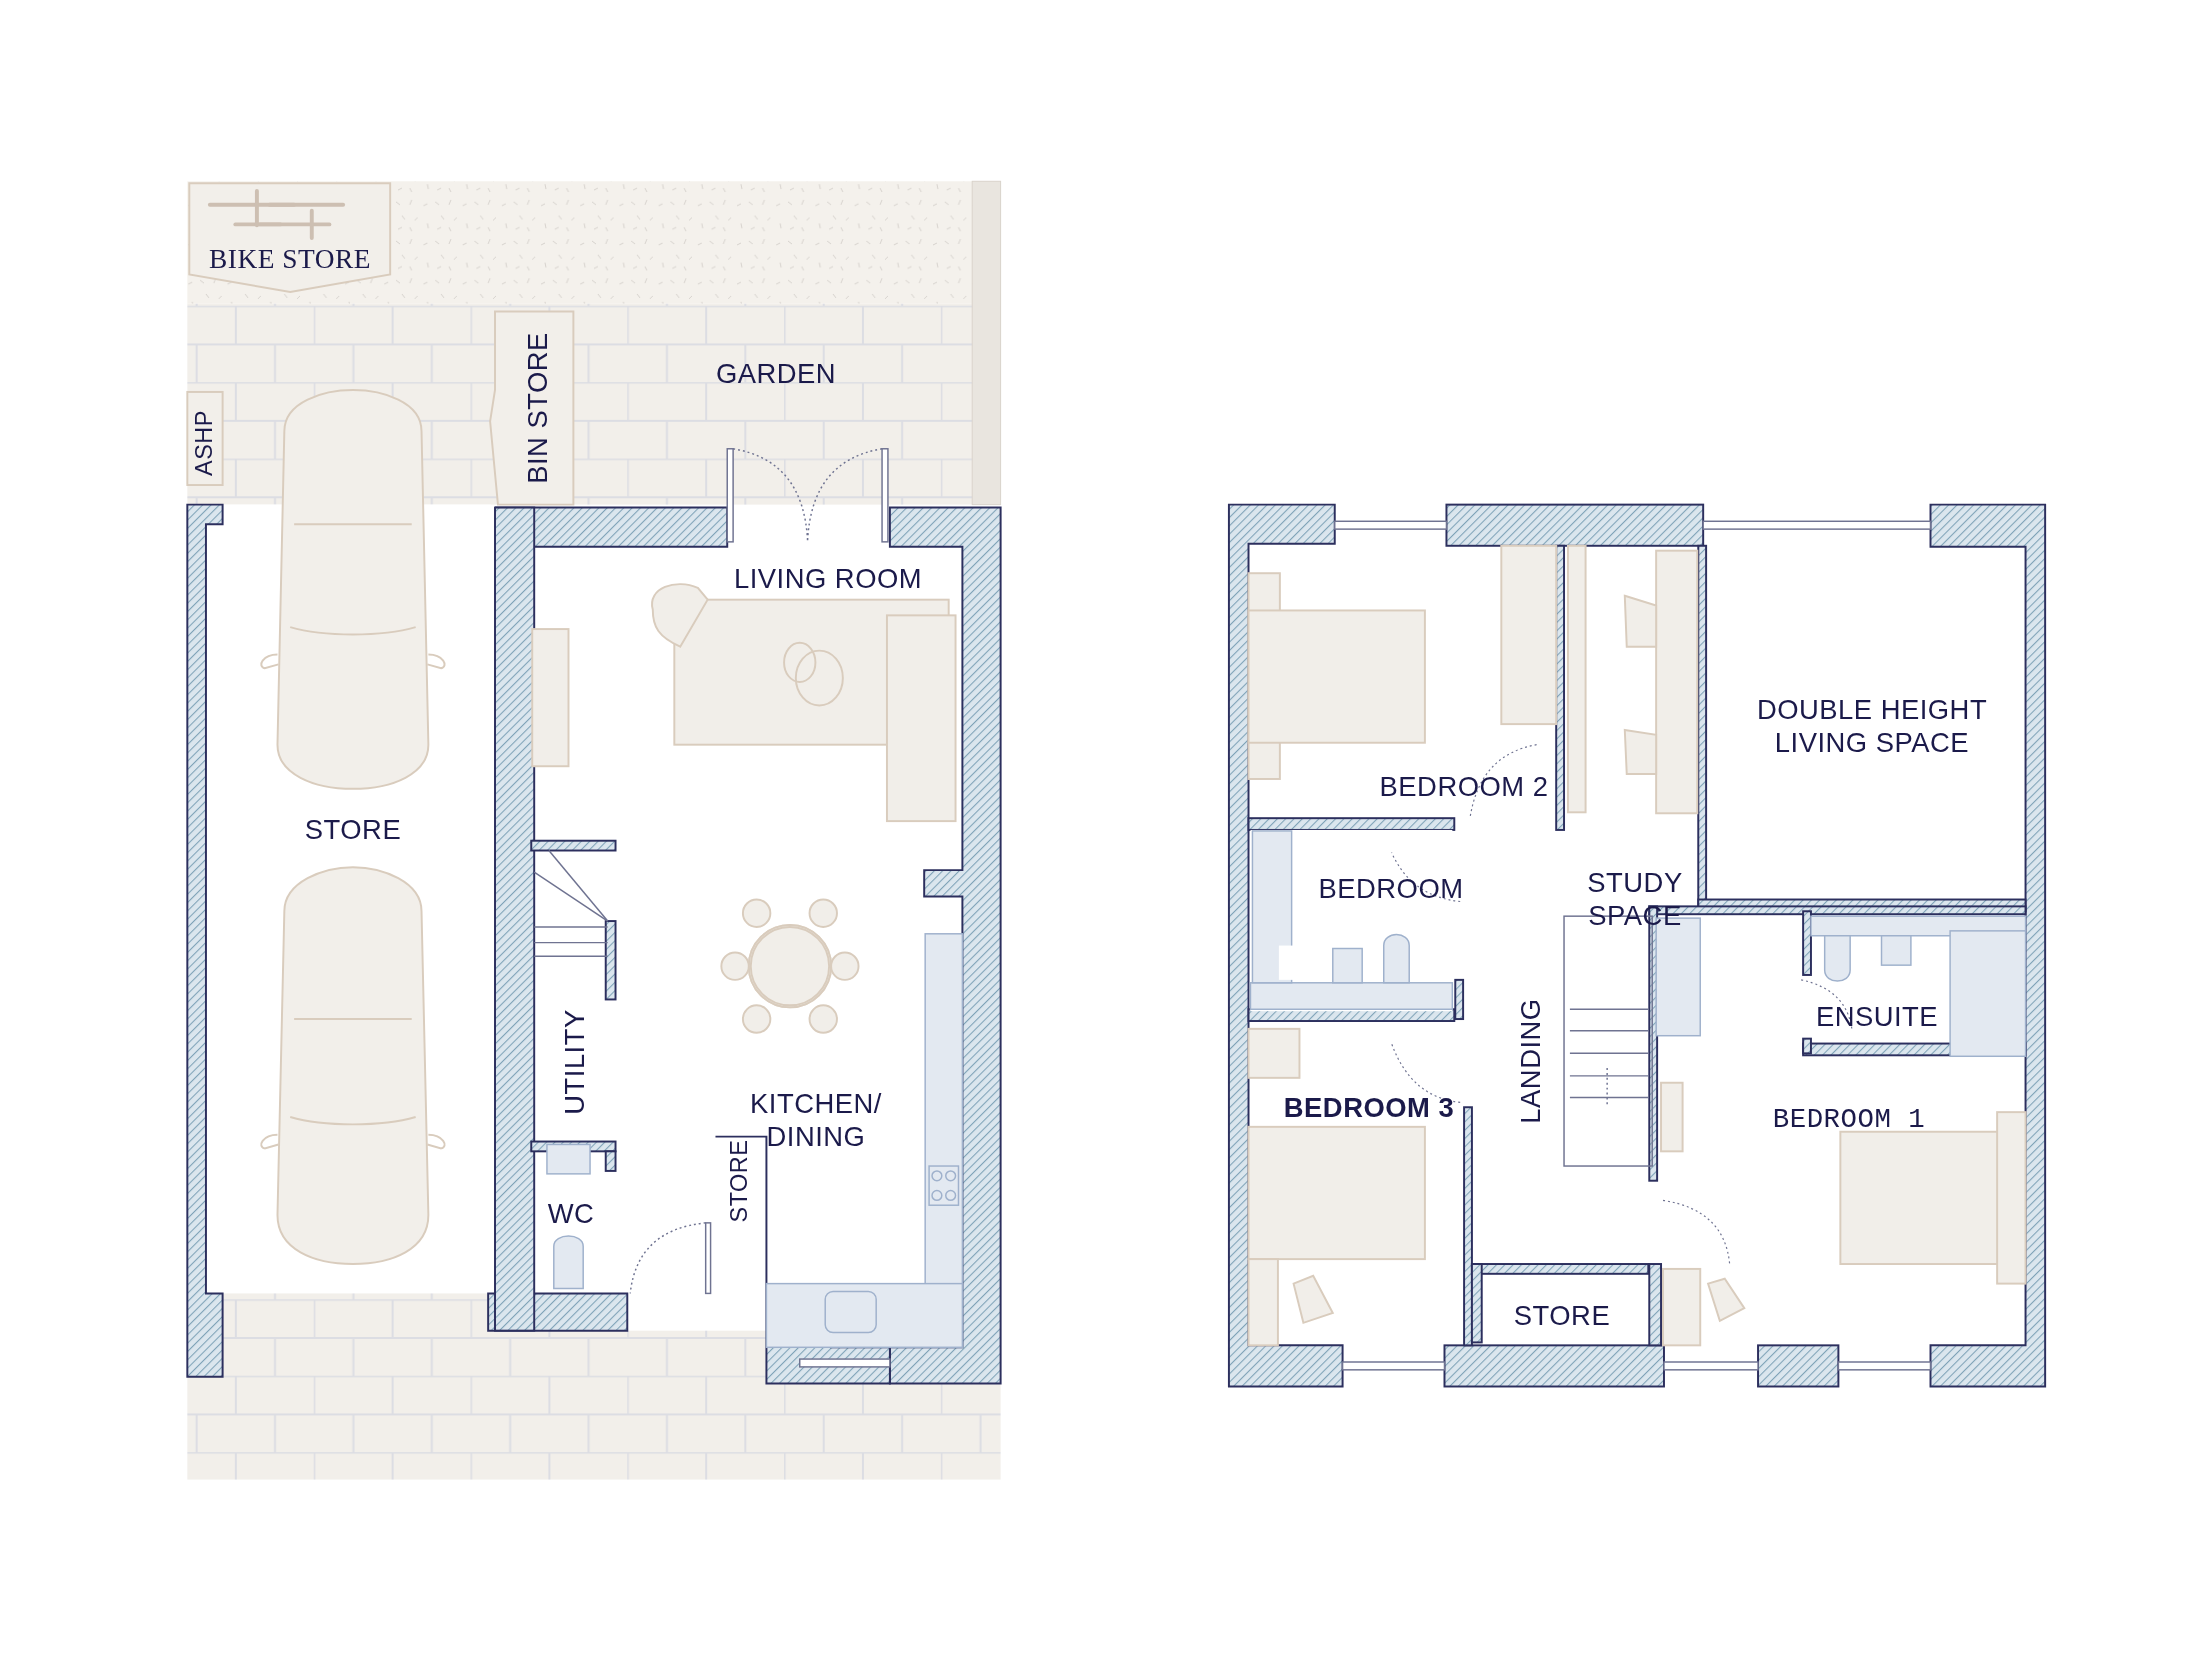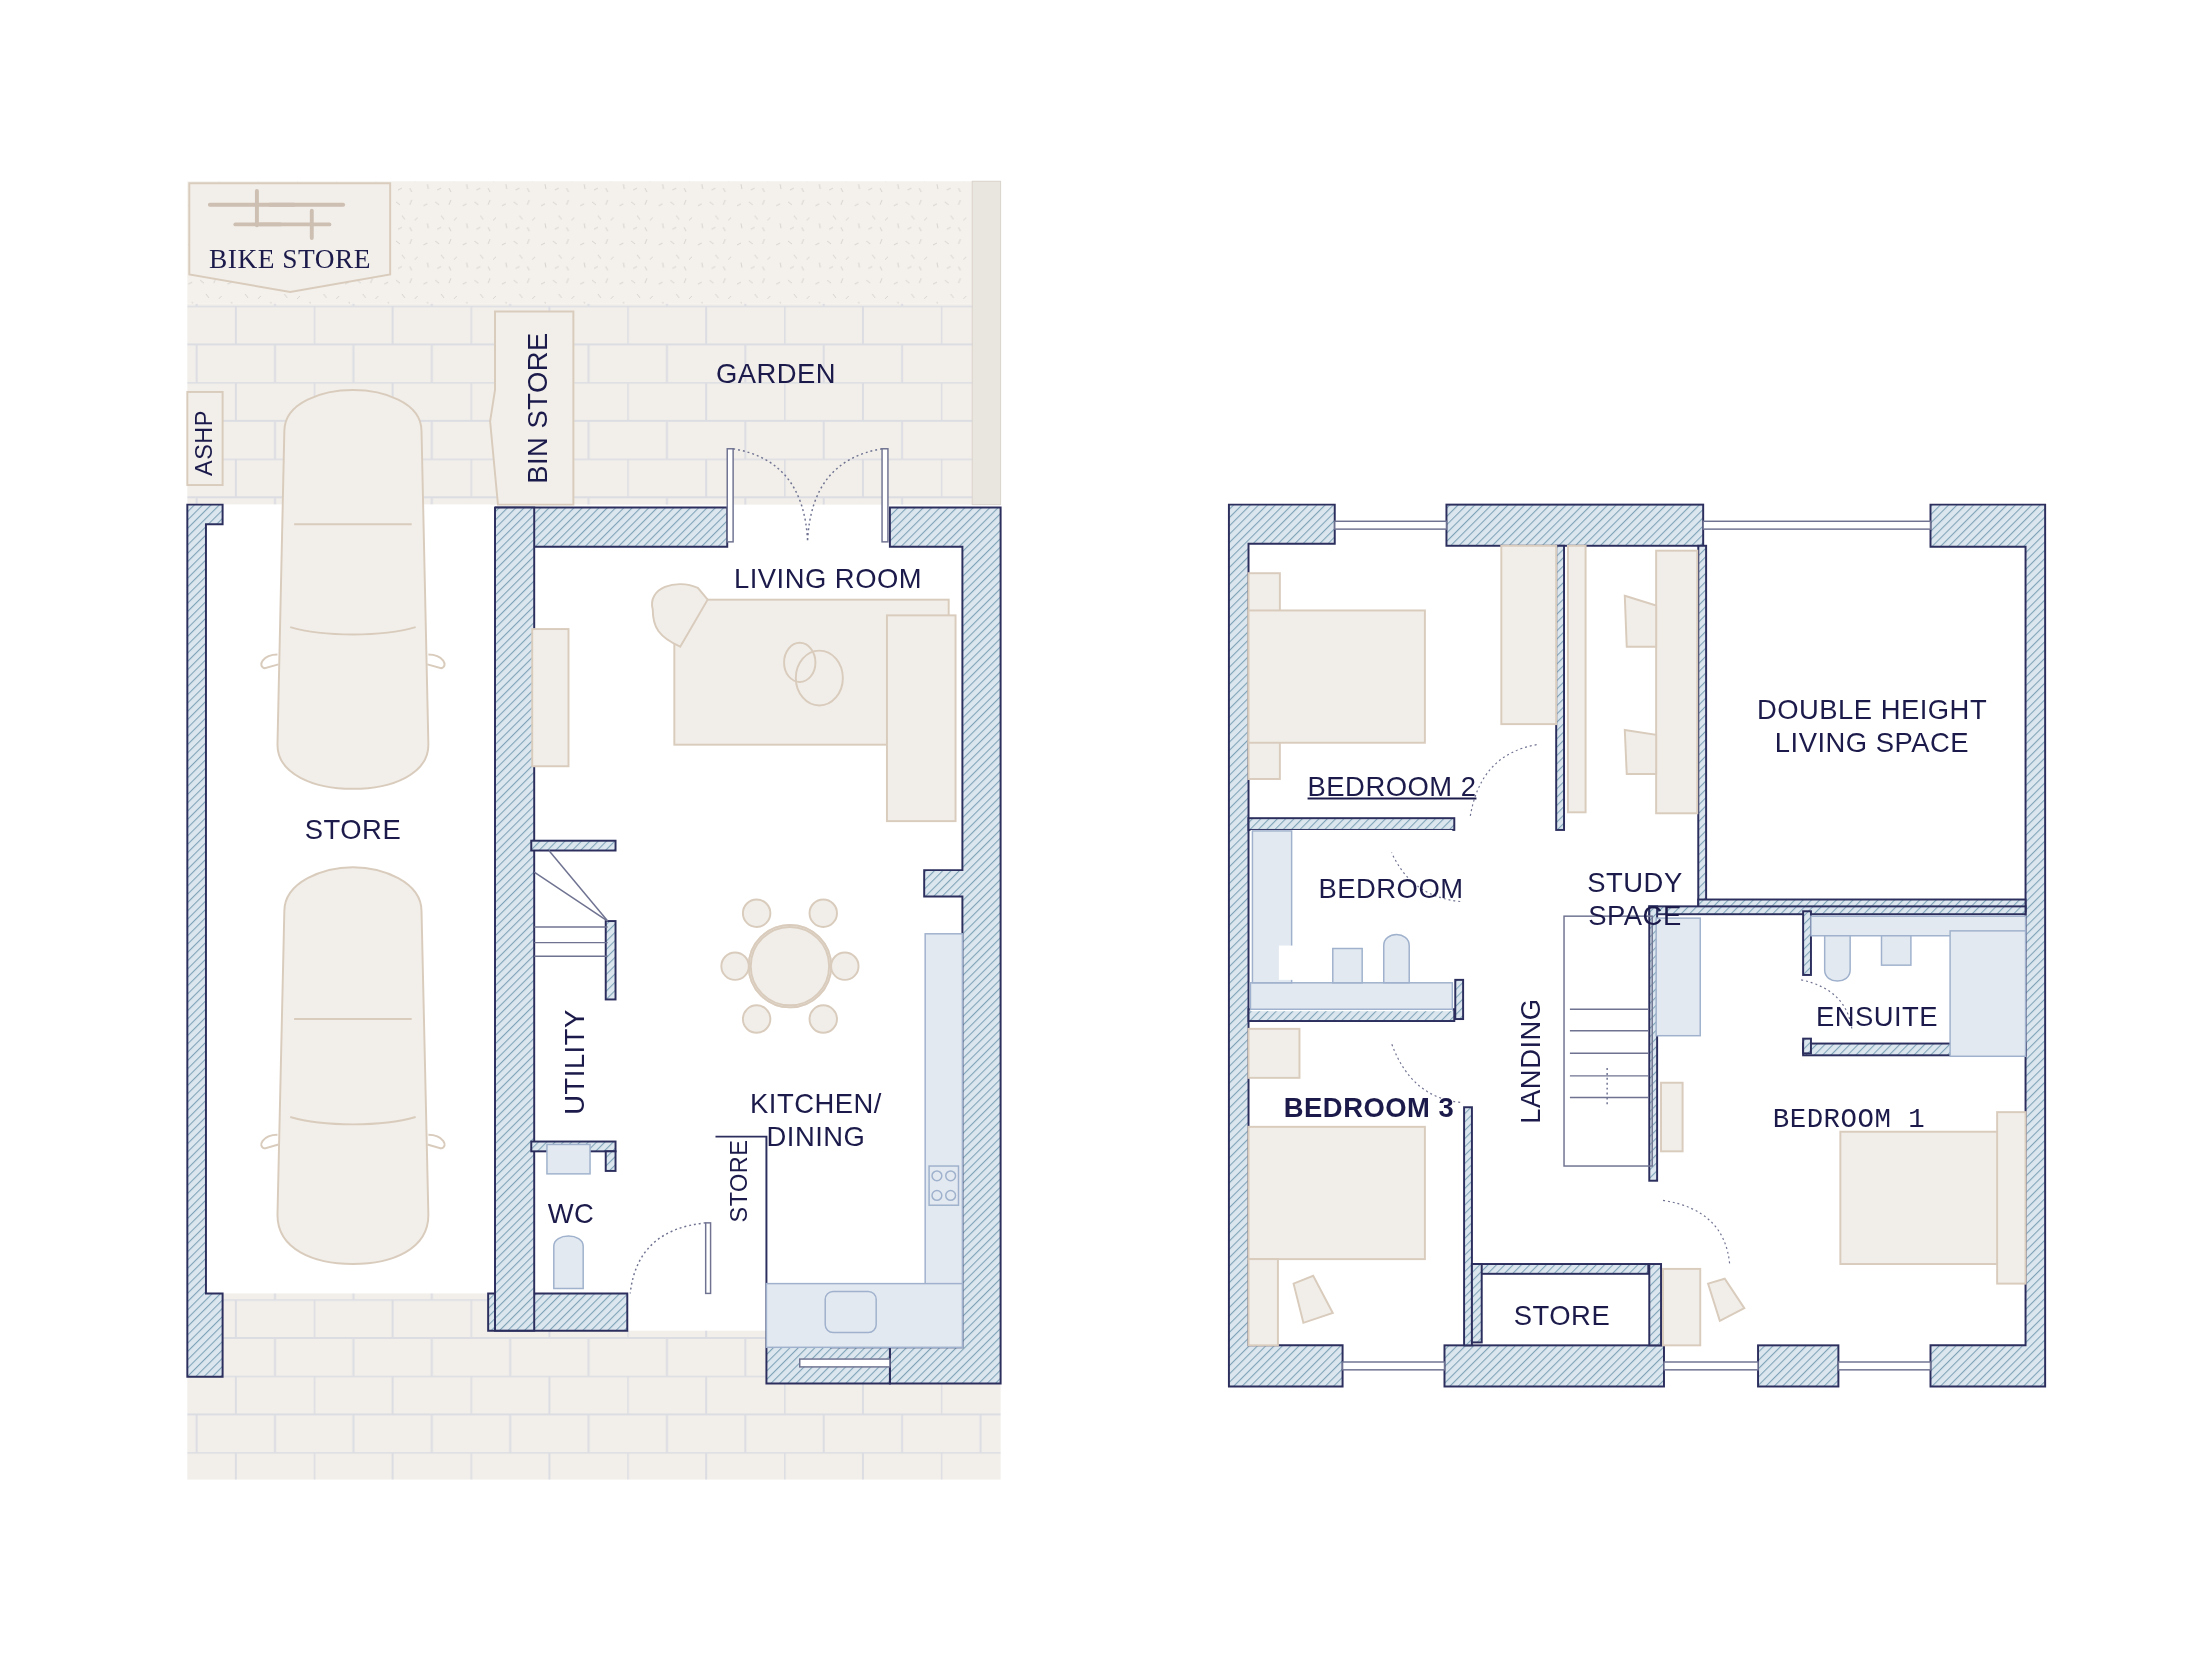--- a/index.html
+++ b/index.html
@@ -245,21 +245,21 @@
 <div class="lbl ctr" style="left:776px; top:373px;">GARDEN</div>
 <div class="lbl rot" style="left:204px; top:443px; font-size:23.5px;">ASHP</div>
 <div class="lbl ctr" style="left:353px; top:829px;">STORE</div>
 <div class="lbl ctr" style="left:828px; top:578px;">LIVING ROOM</div>
 <div class="lbl rot" style="left:574px; top:1062px;">UTILITY</div>
 <div class="lbl ctr" style="left:571px; top:1213px;">WC</div>
 <div class="lbl rot" style="left:739px; top:1181px; font-size:23.5px;">STORE</div>
 <div class="lbl ml ctr" style="left:816px; top:1120px;">KITCHEN/
 DINING</div>
 
-<div class="lbl ctr" style="left:1392px; top:786px;text-decoration:underline;">BEDROOM 2</div>
+<div class="lbl ctr" style="left:1464px; top:786px;">BEDROOM 2</div>
 <div class="lbl ctr" style="left:1391px; top:888px;">BEDROOM</div>
 <div class="lbl ml ctr" style="left:1635px; top:856px;margin-top:43px;">STUDY
 SPACE</div>
 <div class="lbl ml ctr" style="left:1872px; top:726px;">DOUBLE HEIGHT
 LIVING SPACE</div>
 <div class="lbl ctr" style="left:1877px; top:1016px;">ENSUITE</div>
 <div class="lbl rot" style="left:1530px; top:1061px;">LANDING</div>
 <div class="lbl ctr" style="left:1369px; top:1107px;font-weight:bold;">BEDROOM 3</div>
 <div class="lbl ctr" style="left:1849px; top:1119px;font-family:Liberation Mono, monospace;">BEDROOM 1</div>
 <div class="lbl ctr" style="left:1562px; top:1315px;">STORE</div>

